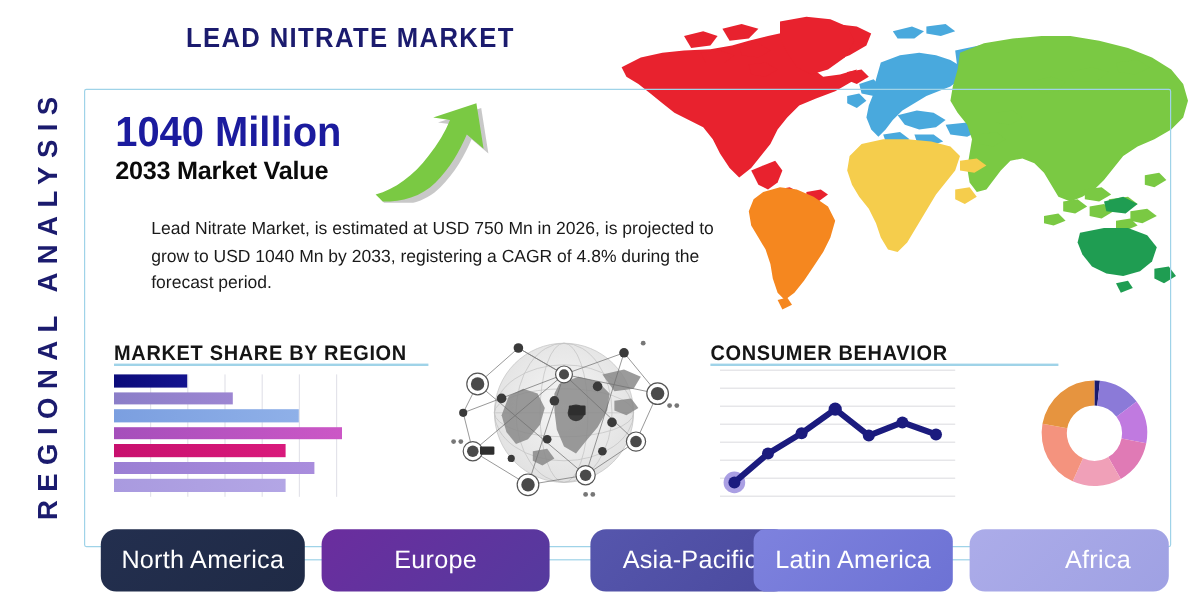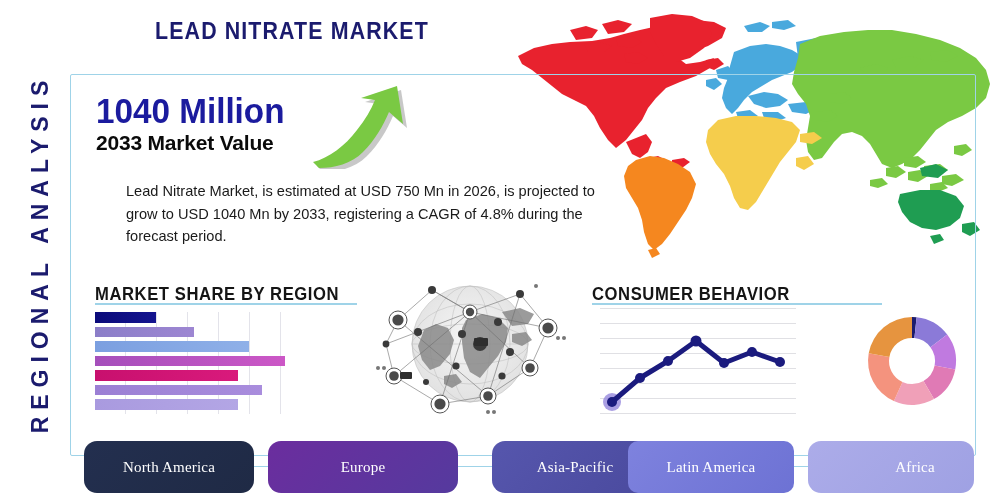--- a/index.html
+++ b/index.html
@@ -86,23 +86,22 @@
   .globe{position:absolute;left:370px;top:272px;width:200px;height:148px;}
 
   
   .worldmap{position:absolute;left:500px;top:8px;width:495px;height:255px;}
 
   
   .regions{position:absolute;left:84px;top:441px;width:880px;height:52px;}
   .region-btn{
     position:absolute;top:0;height:52px;border-radius:13px;
     display:flex;align-items:center;justify-content:center;
-    color:#ffffff;font-size:15px;font-weight:400;letter-spacing:.2px;
+    color:#ffffff;font-size:21px;font-weight:400;letter-spacing:.2px;
     box-sizing:border-box;
-    font-family:Liberation Serif, serif;
   }
   .connector{position:absolute;top:25px;height:1.4px;background:#9fd3e8;}
 </style>
 </head>
 <body>
 
 <div id="canvas">
 
   <div class="side-label">REGIONAL ANALYSIS</div>
 

